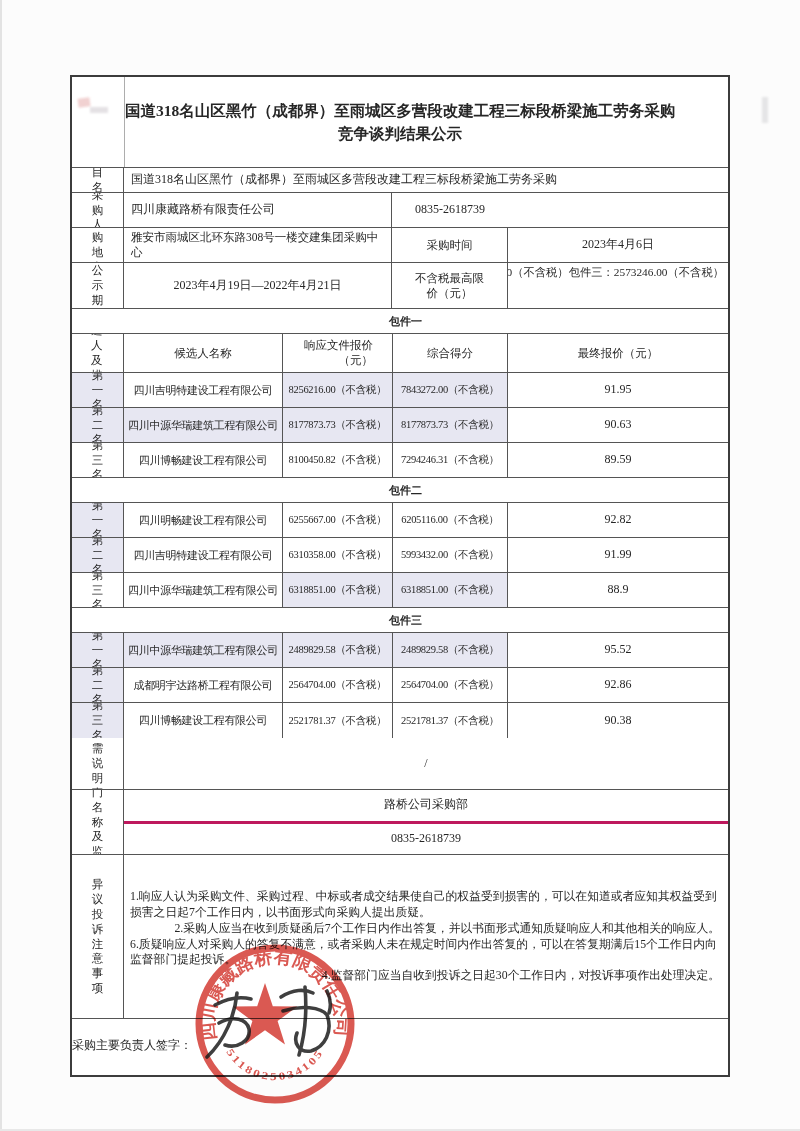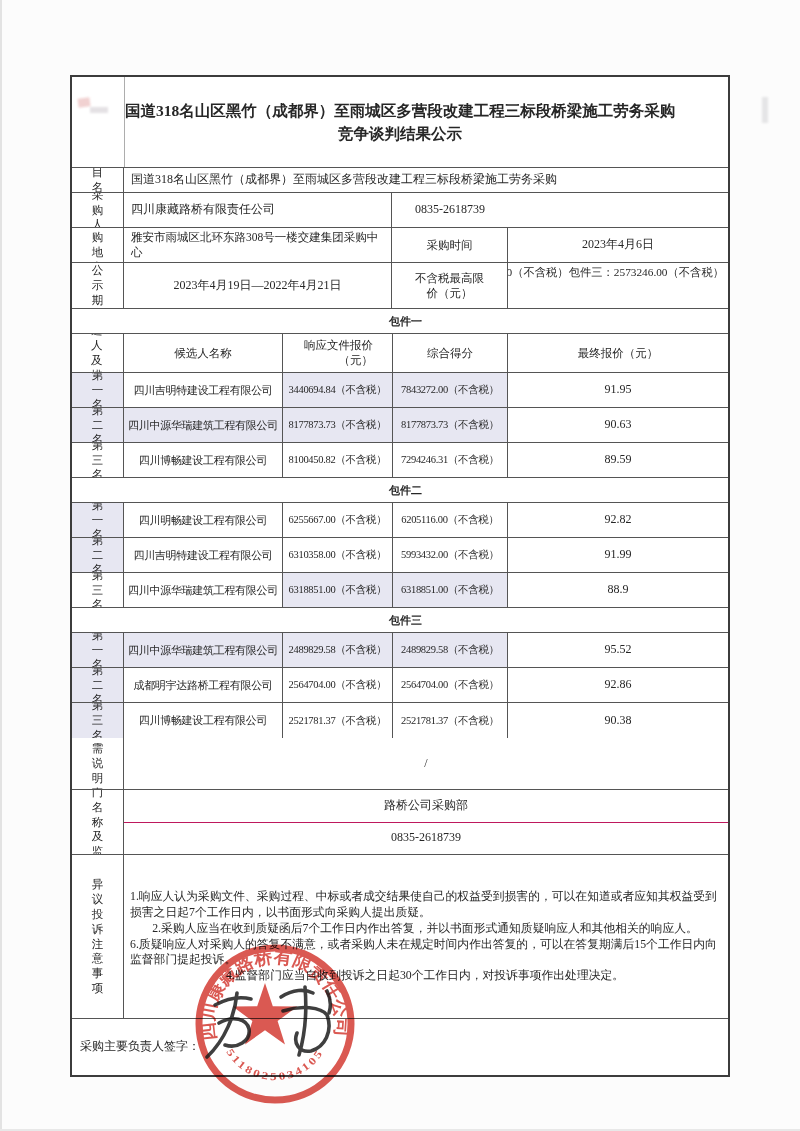--- a/index.html
+++ b/index.html
@@ -54,24 +54,24 @@
   .chead .cell{font-size:11.5px;text-align:right;}
   .chead .cell:first-child{justify-content:flex-start;text-align:left;}
   .company-cell{font-size:11px;letter-spacing:-0.3px;}
   .price-cell{font-size:10.5px;letter-spacing:-0.3px;padding:1px 1px;white-space:nowrap;}
 
   .pub-dates{font-size:12px;}
   .pub-prices{align-items:flex-start;justify-content:flex-end;font-size:11.3px;line-height:14.5px;padding-left:10px;white-space:nowrap;}
 
   .sup-content{display:flex;flex-direction:column;}
   .sup-line{flex:1;display:flex;align-items:center;justify-content:center;font-size:12px;box-sizing:border-box;}
-  .sup-line:first-child{border-bottom:1px solid #be185d;}
-
-  .obj-content{flex-direction:column;align-items:center;justify-content:center;text-align:left;font-size:11.8px;line-height:15.8px;padding:4px 8px 4px 6px;}
-  .sign-cell{font-size:12px;padding-left:8px;}
+  .sup-line:first-child{border-bottom:3px solid #be185d;}
+
+  .obj-content{flex-direction:column;align-items:flex-end;justify-content:center;text-align:left;font-size:11.8px;line-height:15.8px;padding:4px 8px 4px 6px;}
+  .sign-cell{font-size:12px;padding-left:0;font-family:Liberation Mono, monospace;}
 
   .stamp-svg{position:absolute;left:185px;top:935px;width:180px;height:180px;mix-blend-mode:multiply;}
 
   .artifact{position:absolute;filter:blur(1px);}
   .a1{left:78px;top:98px;width:12px;height:9px;background:rgba(205,90,90,.28);transform:rotate(-8deg);}
   .a2{left:90px;top:107px;width:18px;height:6px;background:rgba(150,140,152,.26);}
   .a3{left:762px;top:97px;width:6px;height:26px;background:rgba(140,140,150,.2);}
 </style>
 </head>
 <body>
@@ -122,21 +122,21 @@
       <div class="row r-chead g-cand chead">
         <div class="cell label">候选人及排序</div>
         <div class="cell label">候选人名称</div>
         <div class="cell label">响应文件报价（元）</div>
         <div class="cell label">综合得分</div>
         <div class="cell label">最终报价（元）</div>
       </div>
       <div class="row r-data g-cand">
         <div class="cell label tint">第一名</div>
         <div class="cell company-cell">四川吉明特建设工程有限公司</div>
-        <div class="cell price-cell tint">3440694.84（不含税）</div>
+        <div class="cell price-cell tint">8256216.00（不含税）</div>
         <div class="cell price-cell tint">7843272.00（不含税）</div>
         <div class="cell">91.95</div>
       </div>
       <div class="row r-data g-cand">
         <div class="cell label tint">第二名</div>
         <div class="cell company-cell tint">四川中源华瑞建筑工程有限公司</div>
         <div class="cell price-cell tint">8177873.73（不含税）</div>
         <div class="cell price-cell tint">8177873.73（不含税）</div>
         <div class="cell">90.63</div>
       </div>

